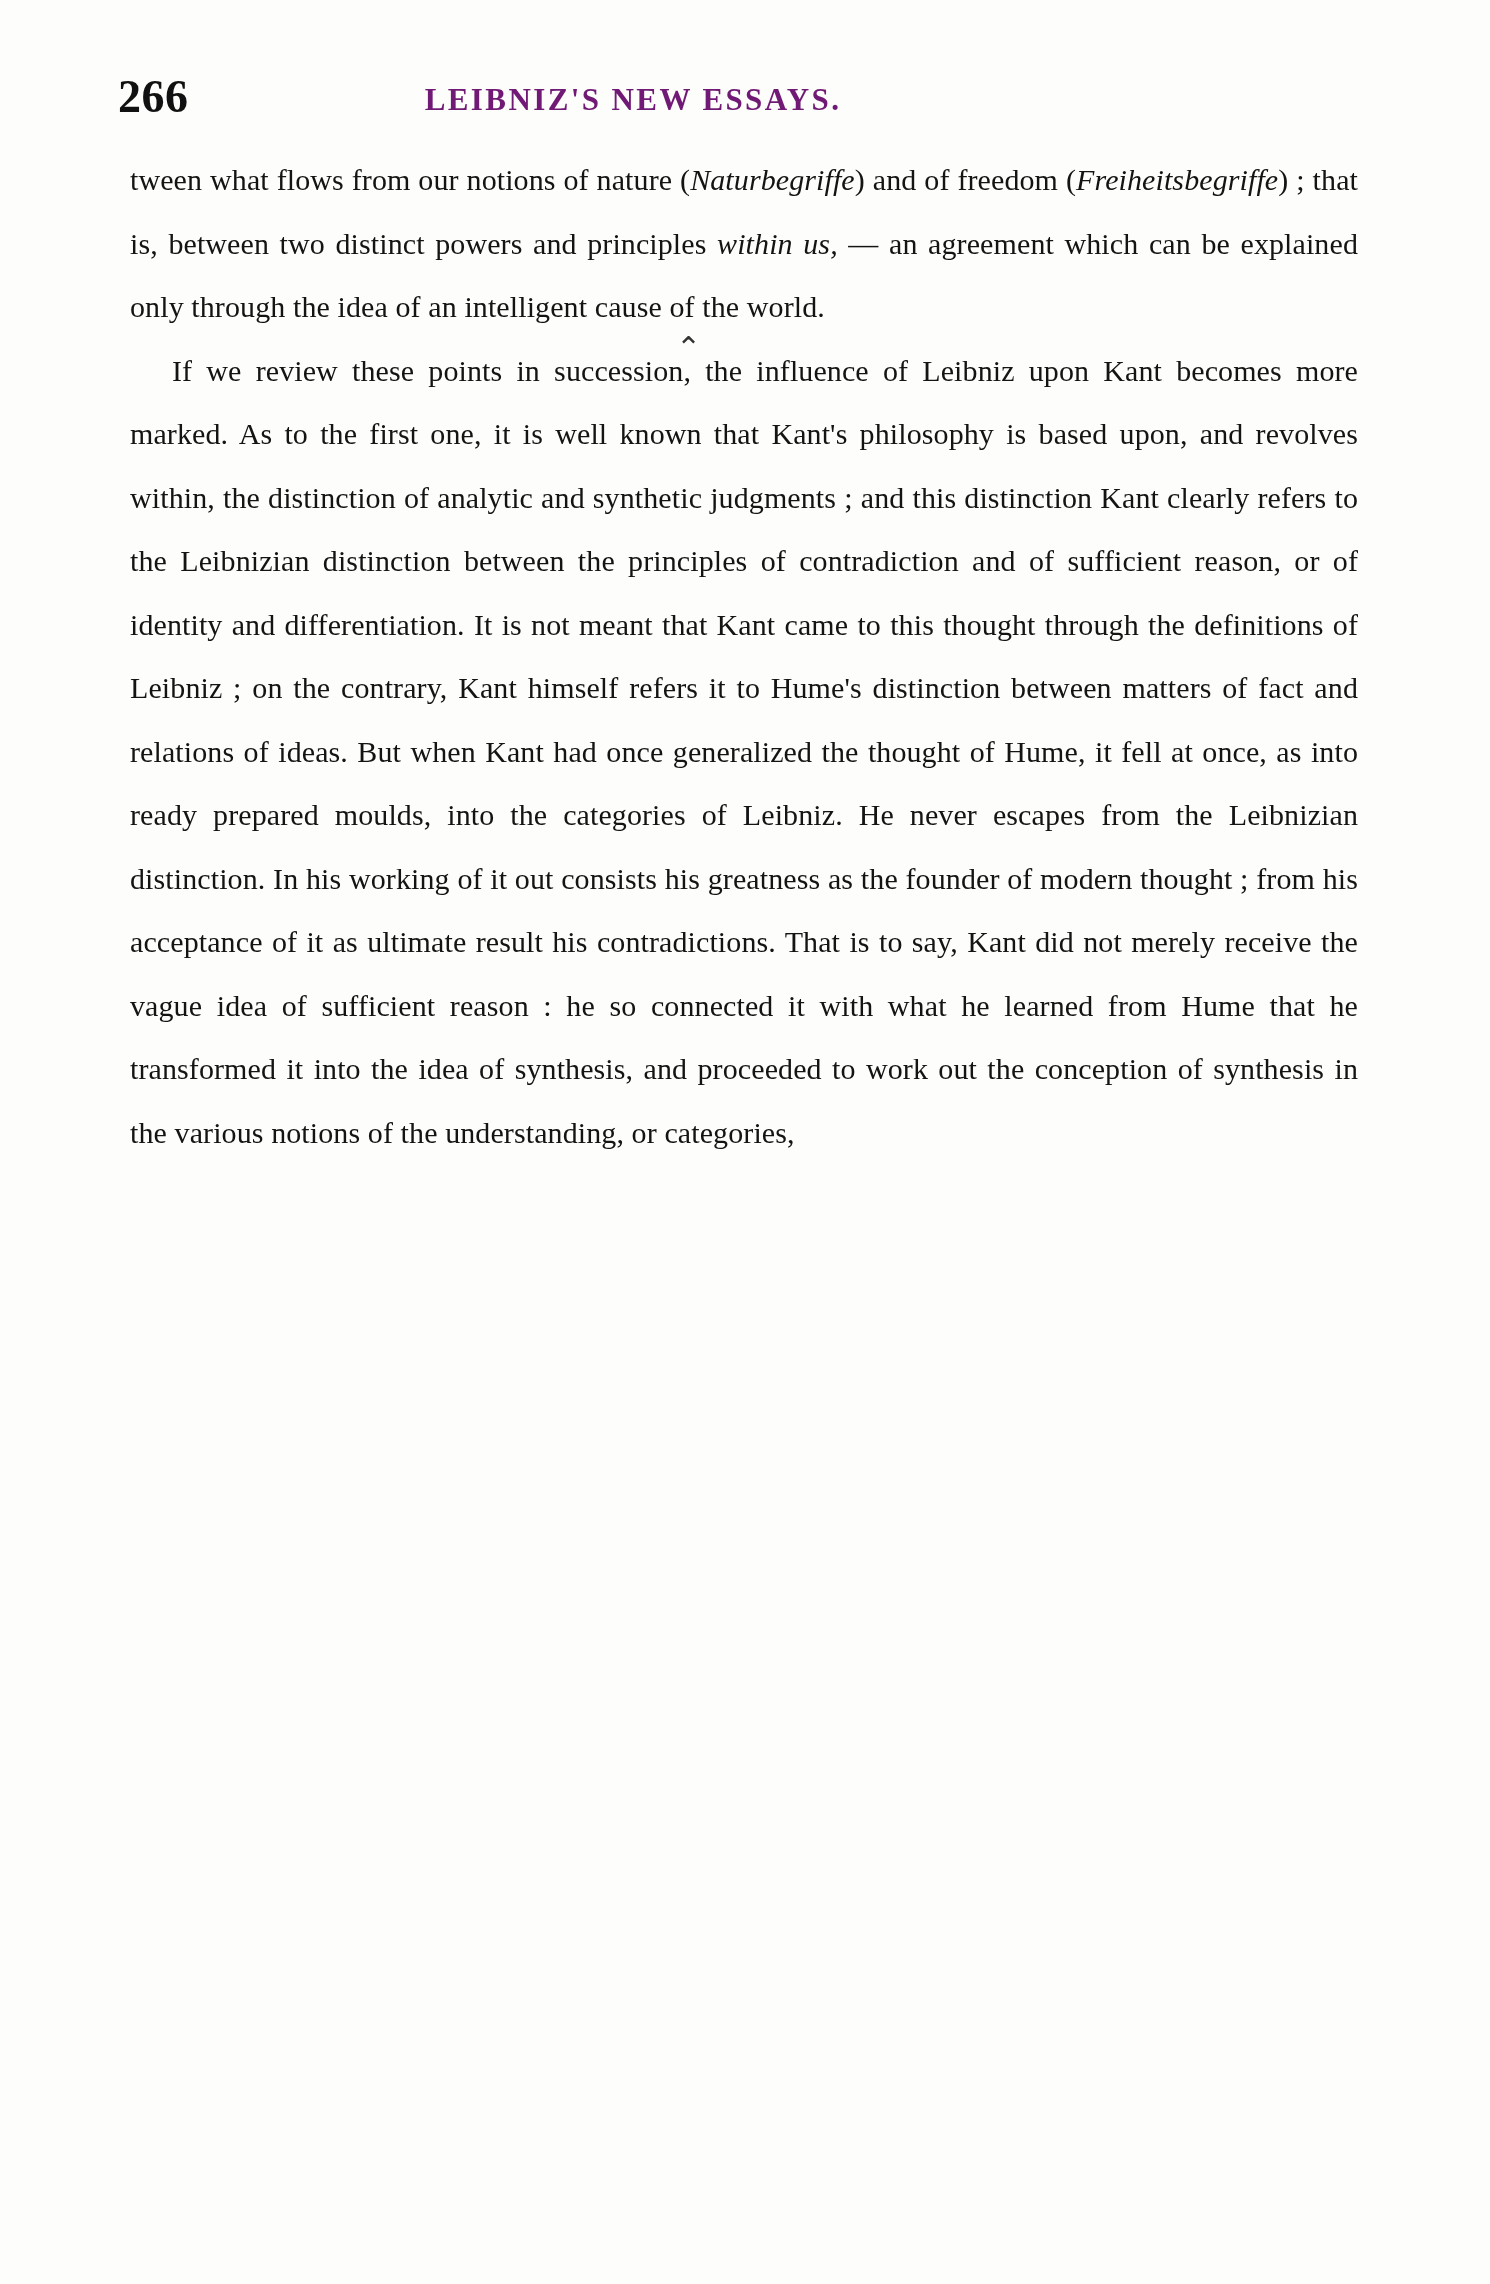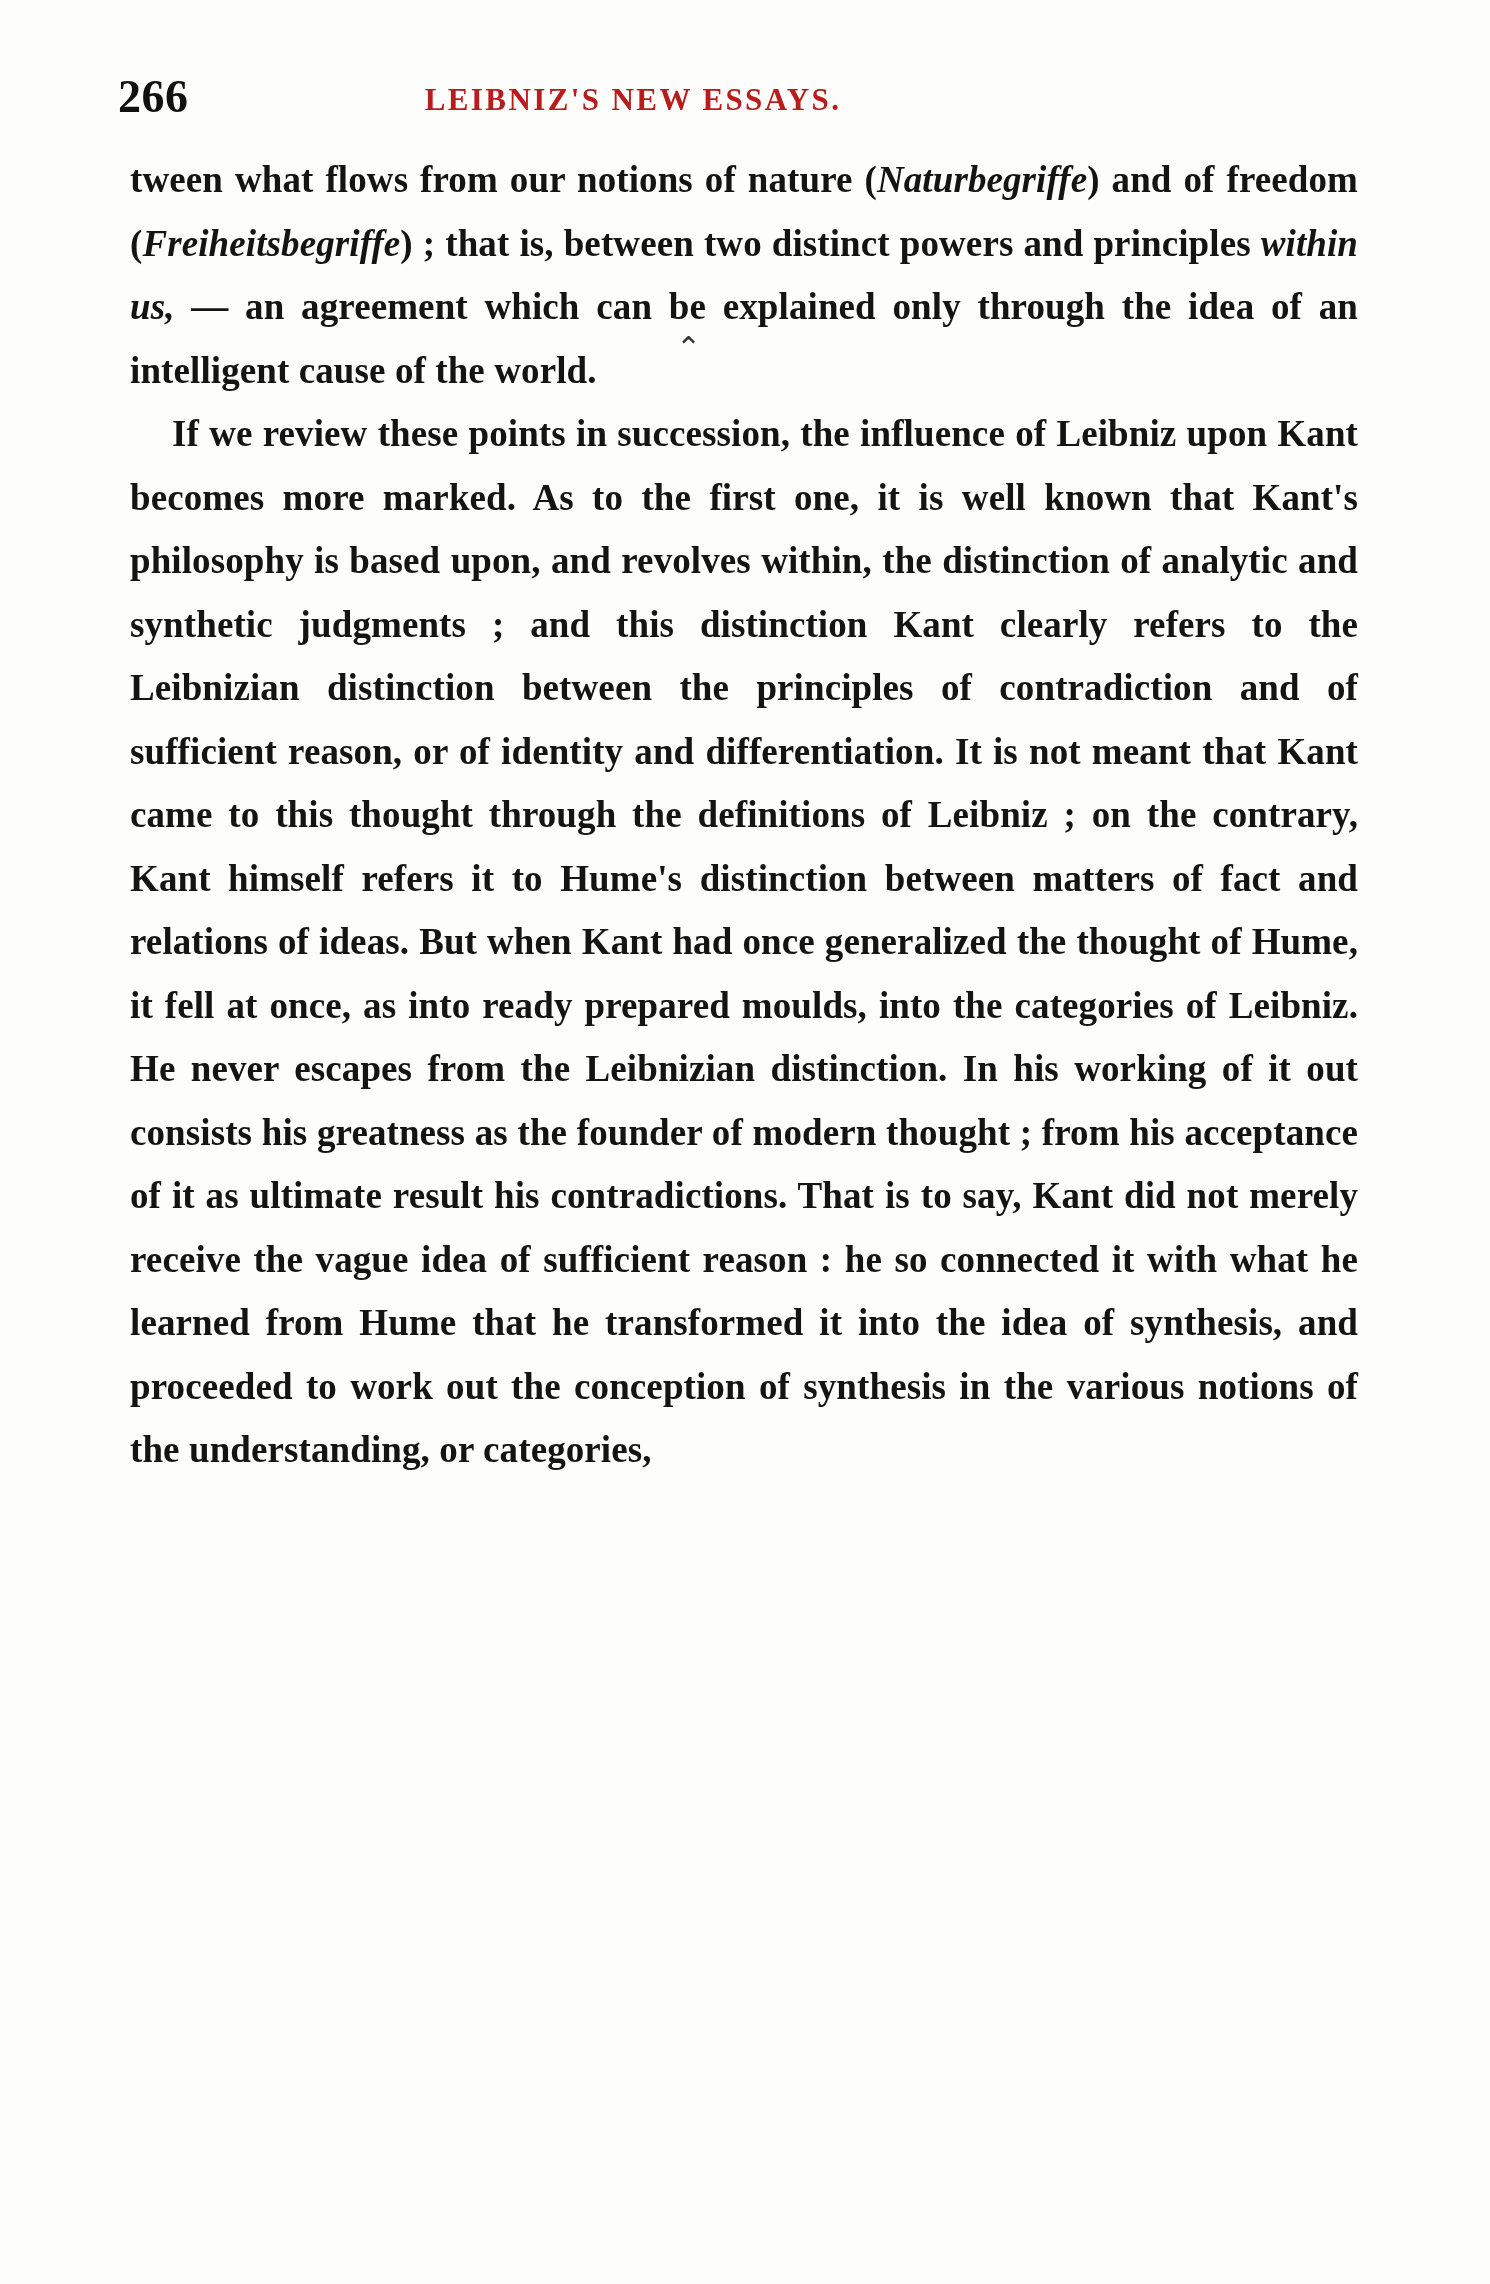--- a/index.html
+++ b/index.html
@@ -42,37 +42,37 @@
   }
   .running-head {
     position: absolute;
     left: 0;
     top: 42px;
     width: 1266px;
     text-align: center;
     font-size: 31px;
     font-weight: 700;
     letter-spacing: 2.4px;
-    color: #b91c1c;
+    color: #701a75;
     text-transform: uppercase;
   }
   .body-col {
     position: absolute;
     left: 130px;
     top: 148px;
     width: 1228px;
   }
   p.para {
     margin: 0;
-    font-size: 37px;
+    font-size: 30px;
     line-height: 63.5px;
     text-align: justify;
     text-justify: inter-word;
     color: #141414;
-    font-weight: 700;
+    font-weight: 400;
     letter-spacing: 0.1px;
   }
   p.para + p.para {
     margin-top: 0px;
   }
   p.indent {
     text-indent: 42px;
   }
   .it {
     font-style: italic;

